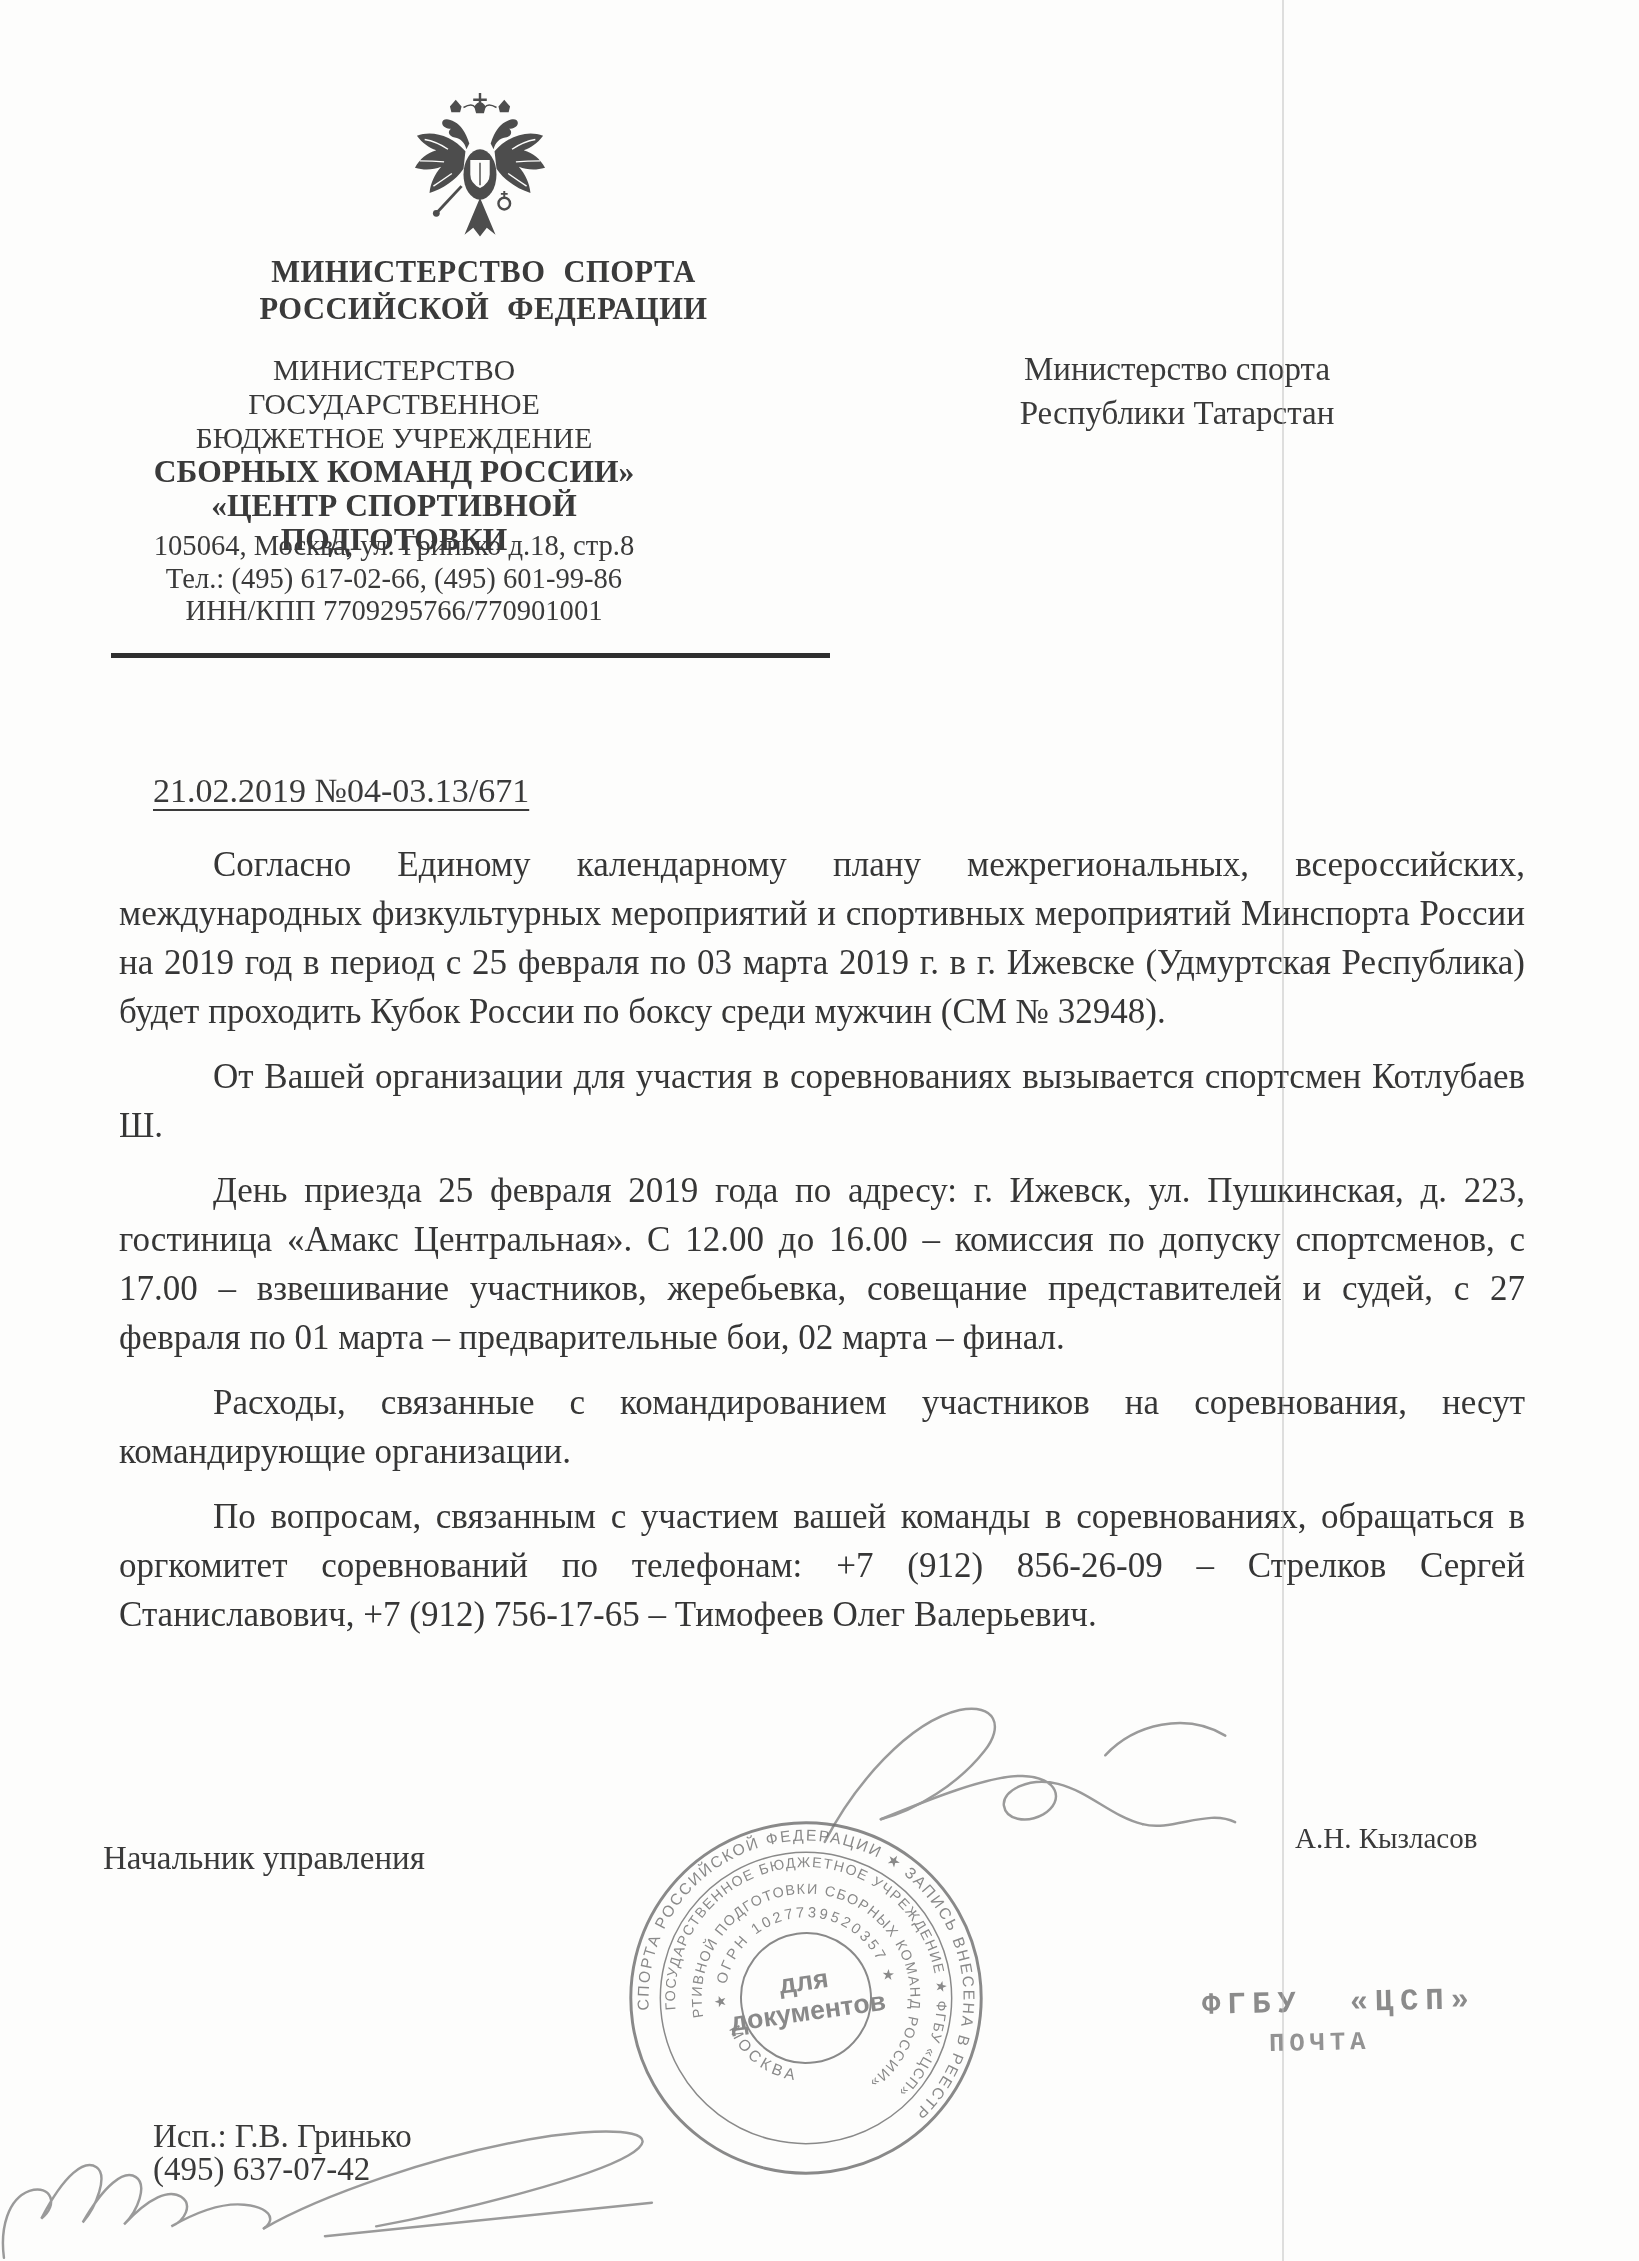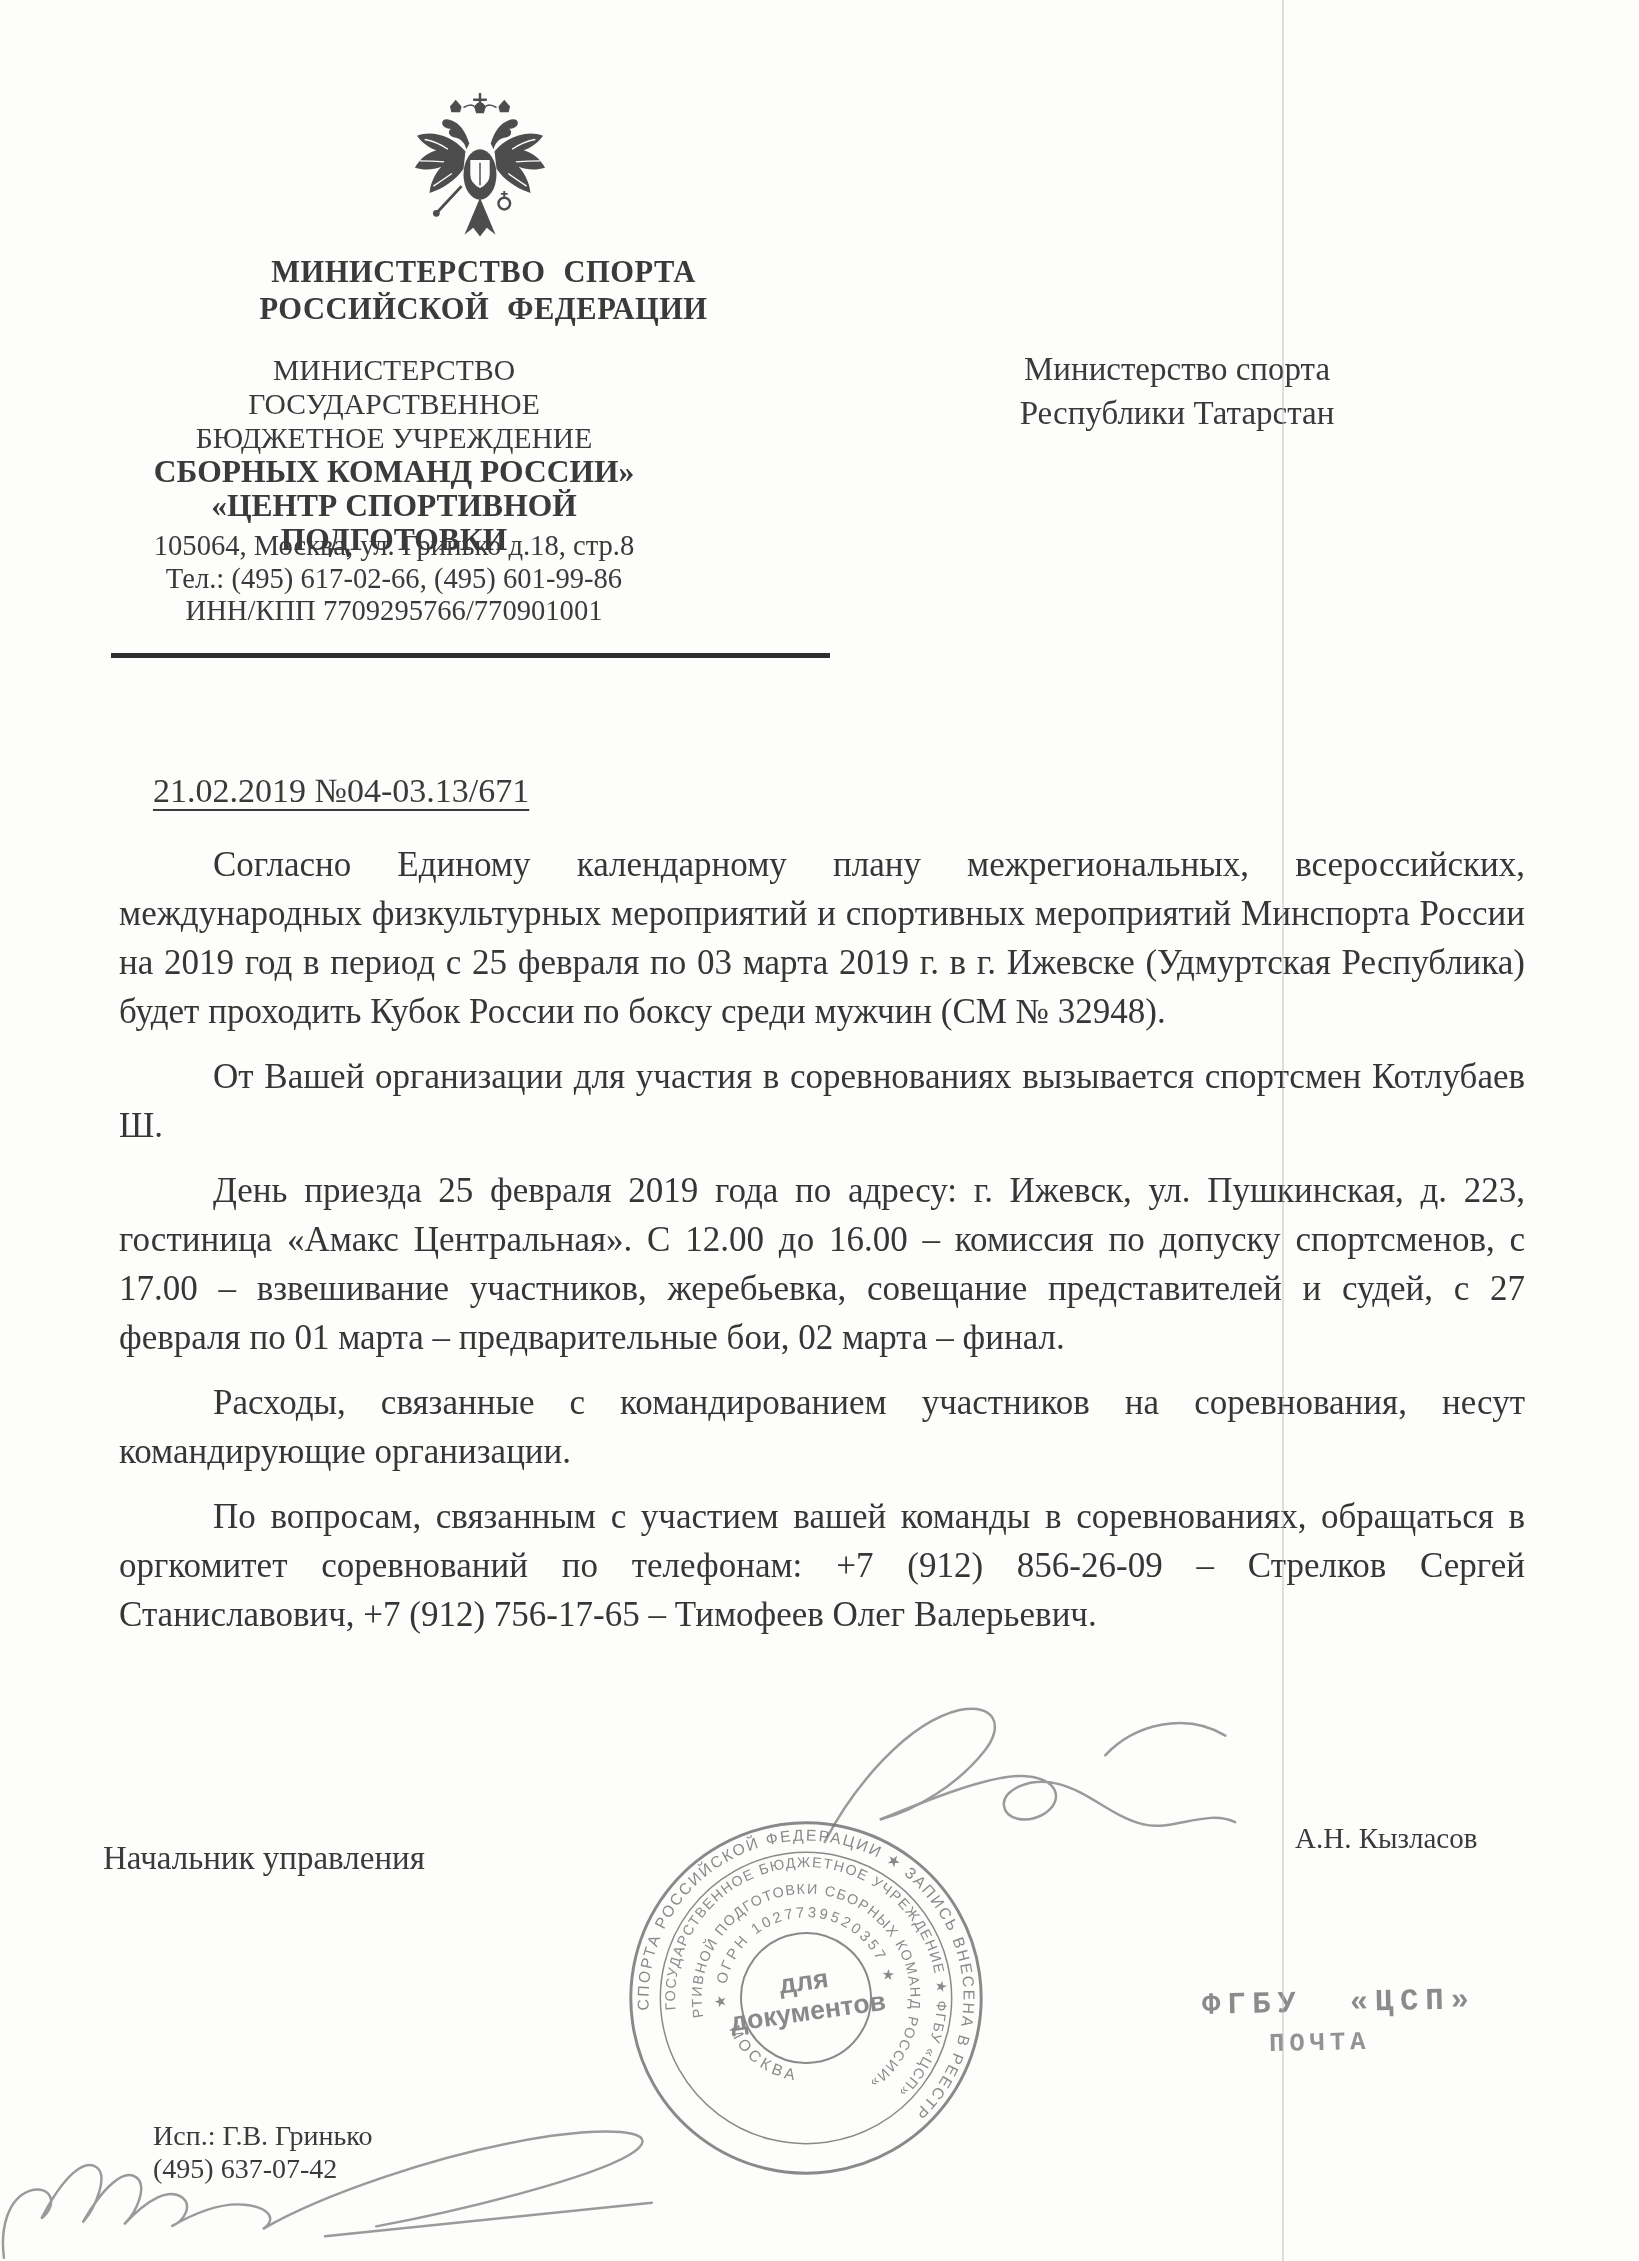--- a/index.html
+++ b/index.html
@@ -35,21 +35,21 @@
   
   .stamp{left:619px;top:1811px;width:374px;height:374px;opacity:.82;}
   .sig-top{left:810px;top:1694px;width:433px;height:158px;}
   .sig-bottom{left:0px;top:2108px;width:709px;height:154px;}
   
   .mailstamp1{left:1202px;top:1986px;font-family:"Liberation Mono",monospace;font-weight:bold;
     font-size:30.5px;letter-spacing:6.9px;word-spacing:21.7px;color:#8b8b8b;transform:rotate(-1.2deg);}
   .mailstamp2{left:1269px;top:2029px;font-family:"Liberation Mono",monospace;font-weight:bold;
     font-size:25.6px;letter-spacing:4.9px;color:#939393;transform:rotate(-1.2deg);}
   
-  .executor{left:153px;top:2120px;font-size:28px;line-height:32.5px;color:#3a3a3a;}
+  .executor{left:153px;top:2120px;font-size:33px;line-height:32.5px;color:#3a3a3a;}
   
   .scanline{left:1282px;top:0;width:2px;height:2262px;background:rgba(185,185,185,.45);}
 </style>
 </head>
 <body>
 
 <div class="page">
 
   <div class="abs emblem">
     <svg width="148" height="165" viewBox="0 0 150 170">

